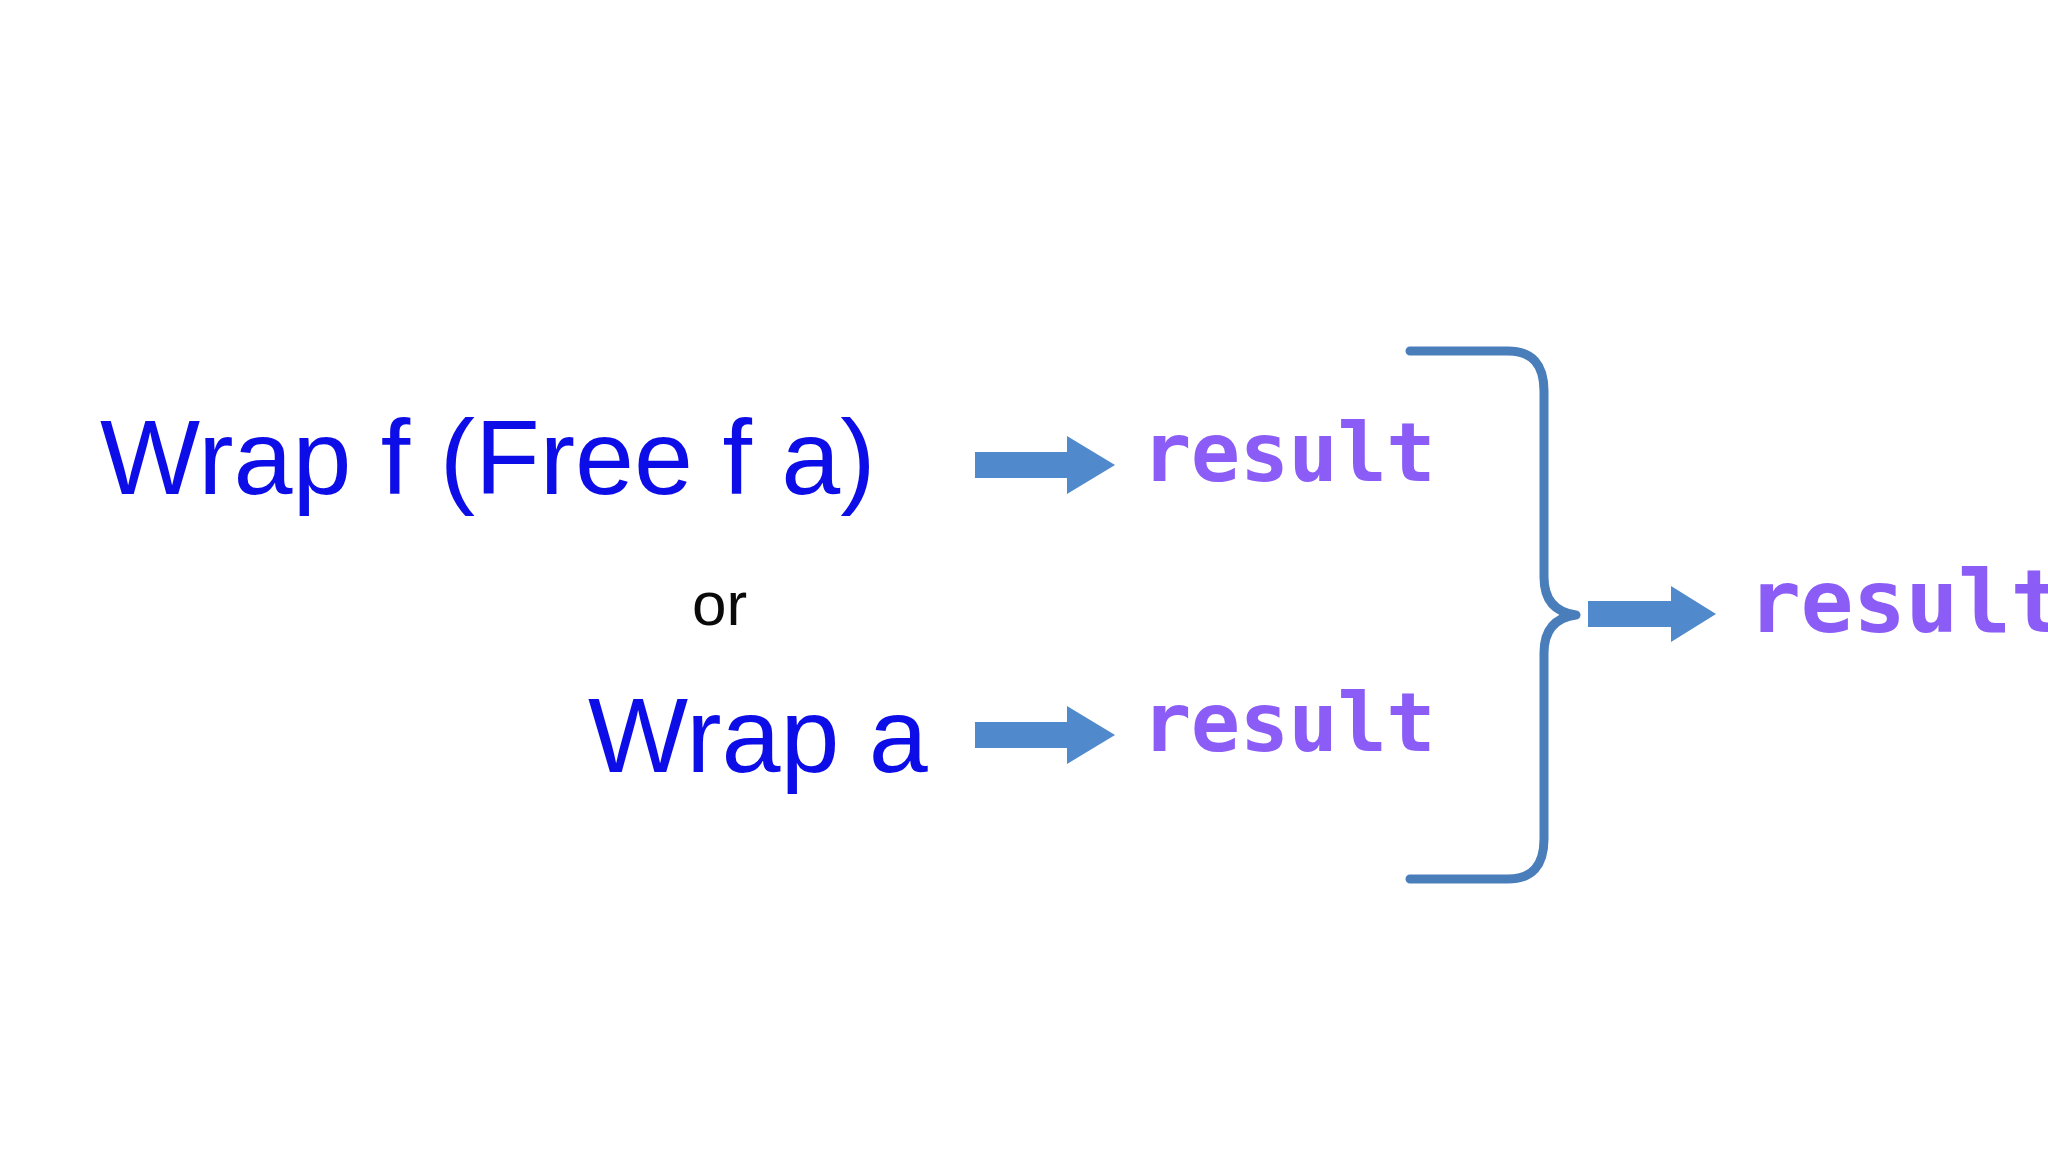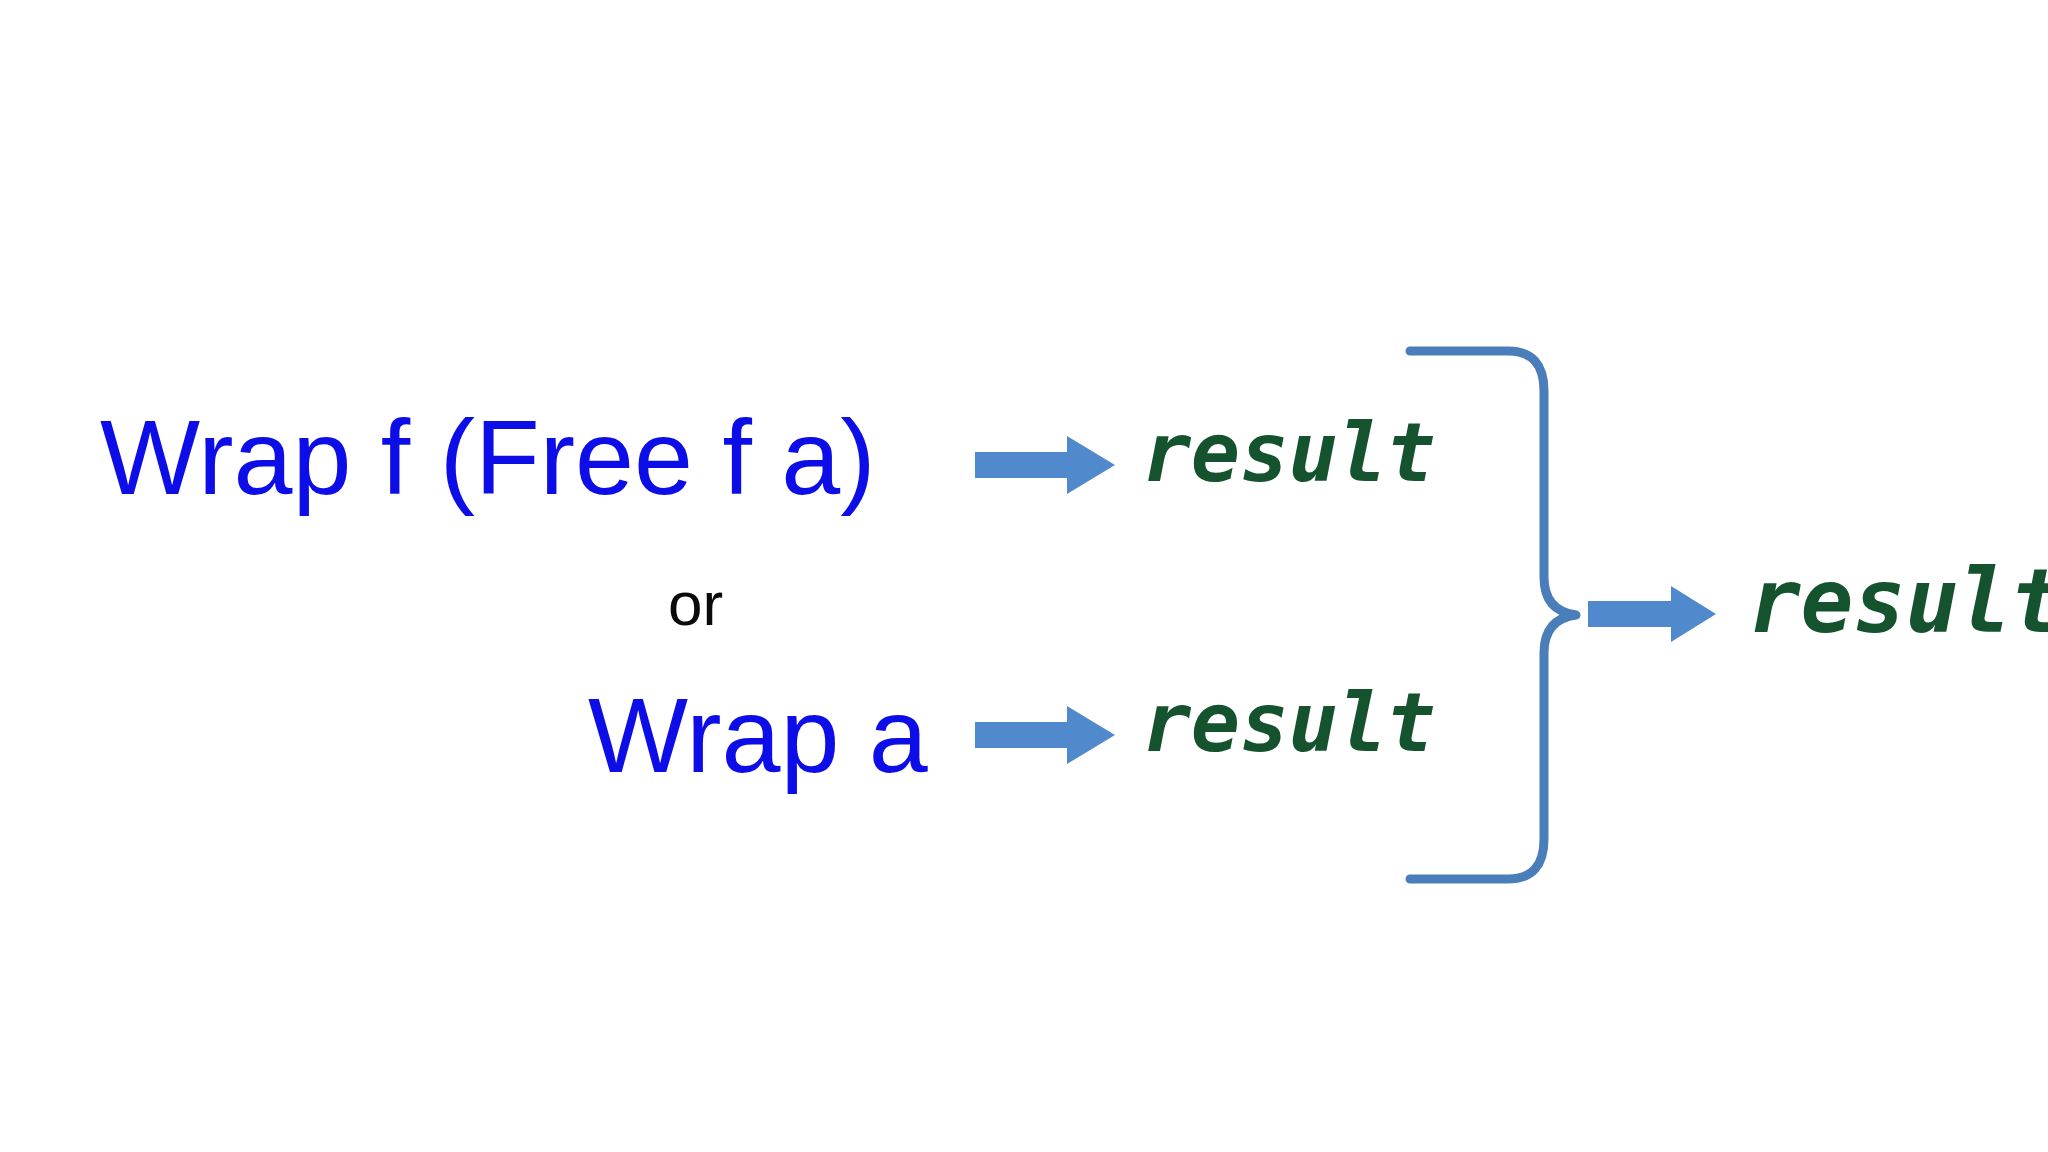--- a/index.html
+++ b/index.html
@@ -17,28 +17,27 @@
     border-radius: 30px;
   }
   .expr {
     position: absolute;
     white-space: pre;
     font-family: "Liberation Sans", sans-serif;
     font-weight: 400;
     line-height: 1;
   }
   .expr-blue { color: #0d0de8; }
-  .expr-black { color: #0a0a0a; }
+  .expr-black { color: #0a0a0a; margin-left: 24px; }
   .result {
     position: absolute;
     white-space: pre;
     font-family: "DejaVu Sans Mono", monospace;
-    font-style: italic;
     font-weight: 700;
-    color: #14532d;
+    color: #8b5cf6;
     line-height: 1;
     letter-spacing: -0.5px;
   }
   .arrow { position: absolute; }
   .arrow svg { display: block; width: 100%; height: 100%; }
   .brace { position: absolute; }
   .brace svg { display: block; width: 100%; height: 100%; }
 
   
   #row1-expr   { left: 100px;  top: 404px; font-size: 106px; }

